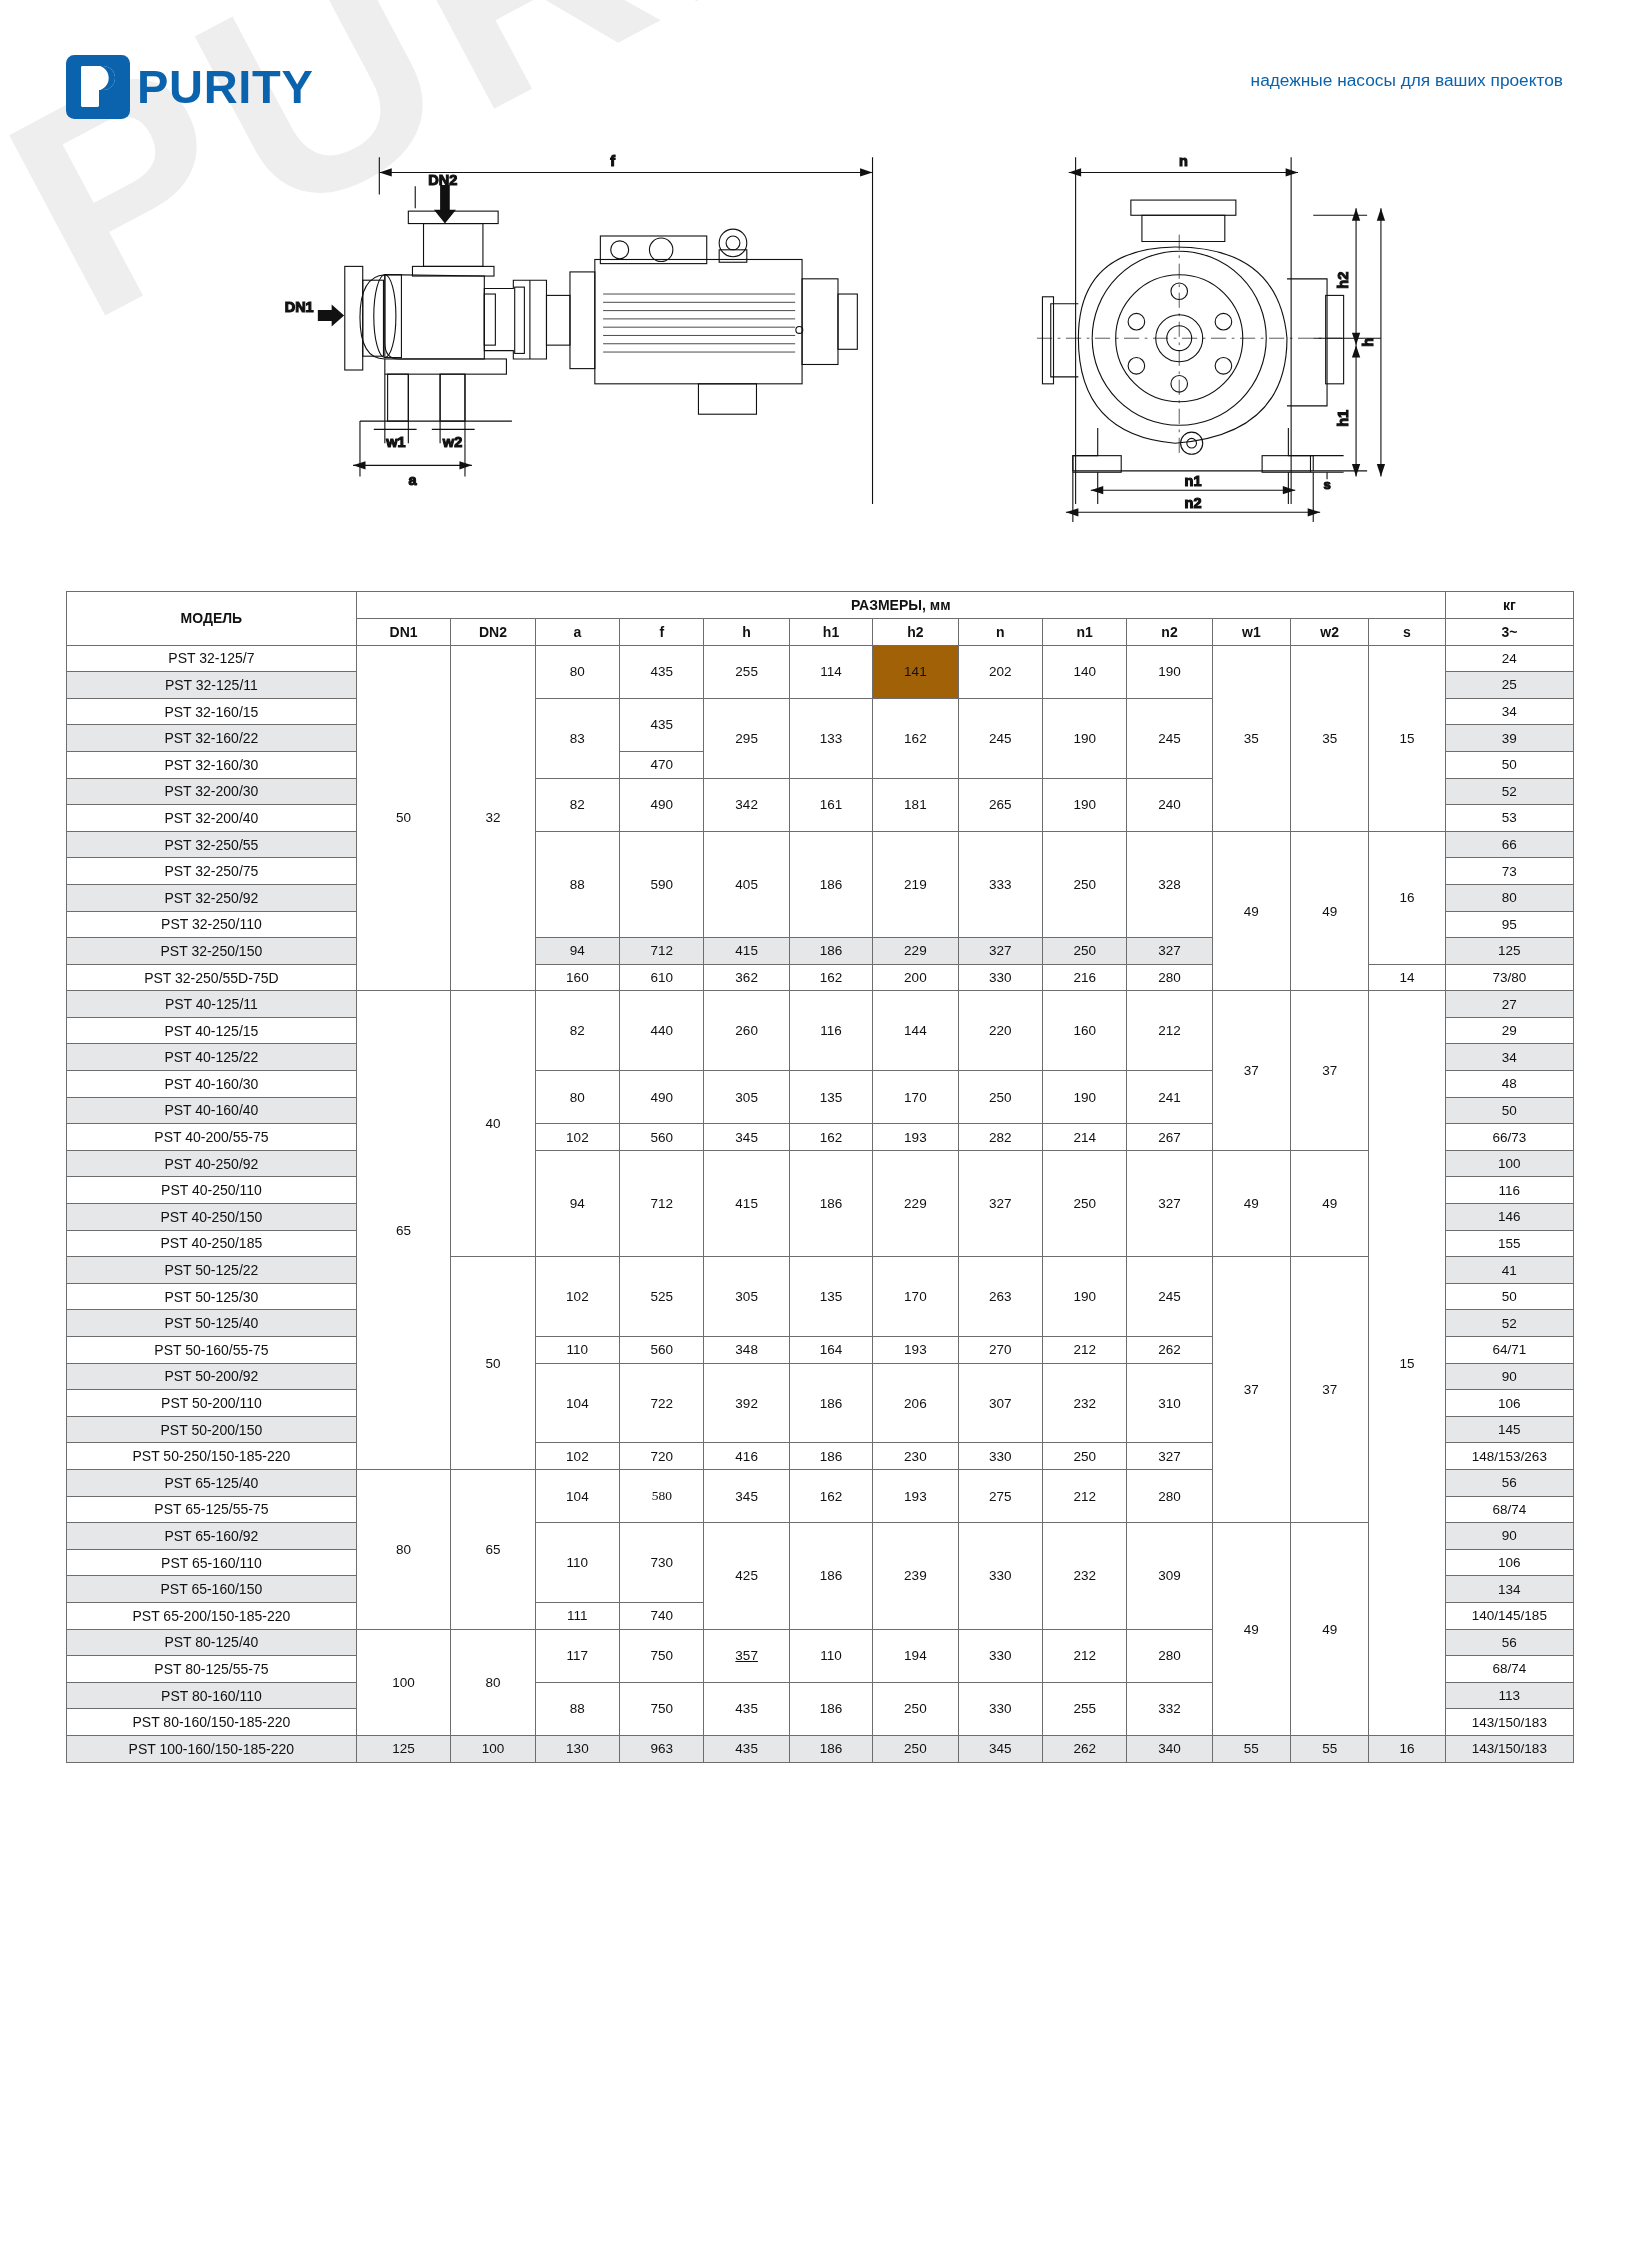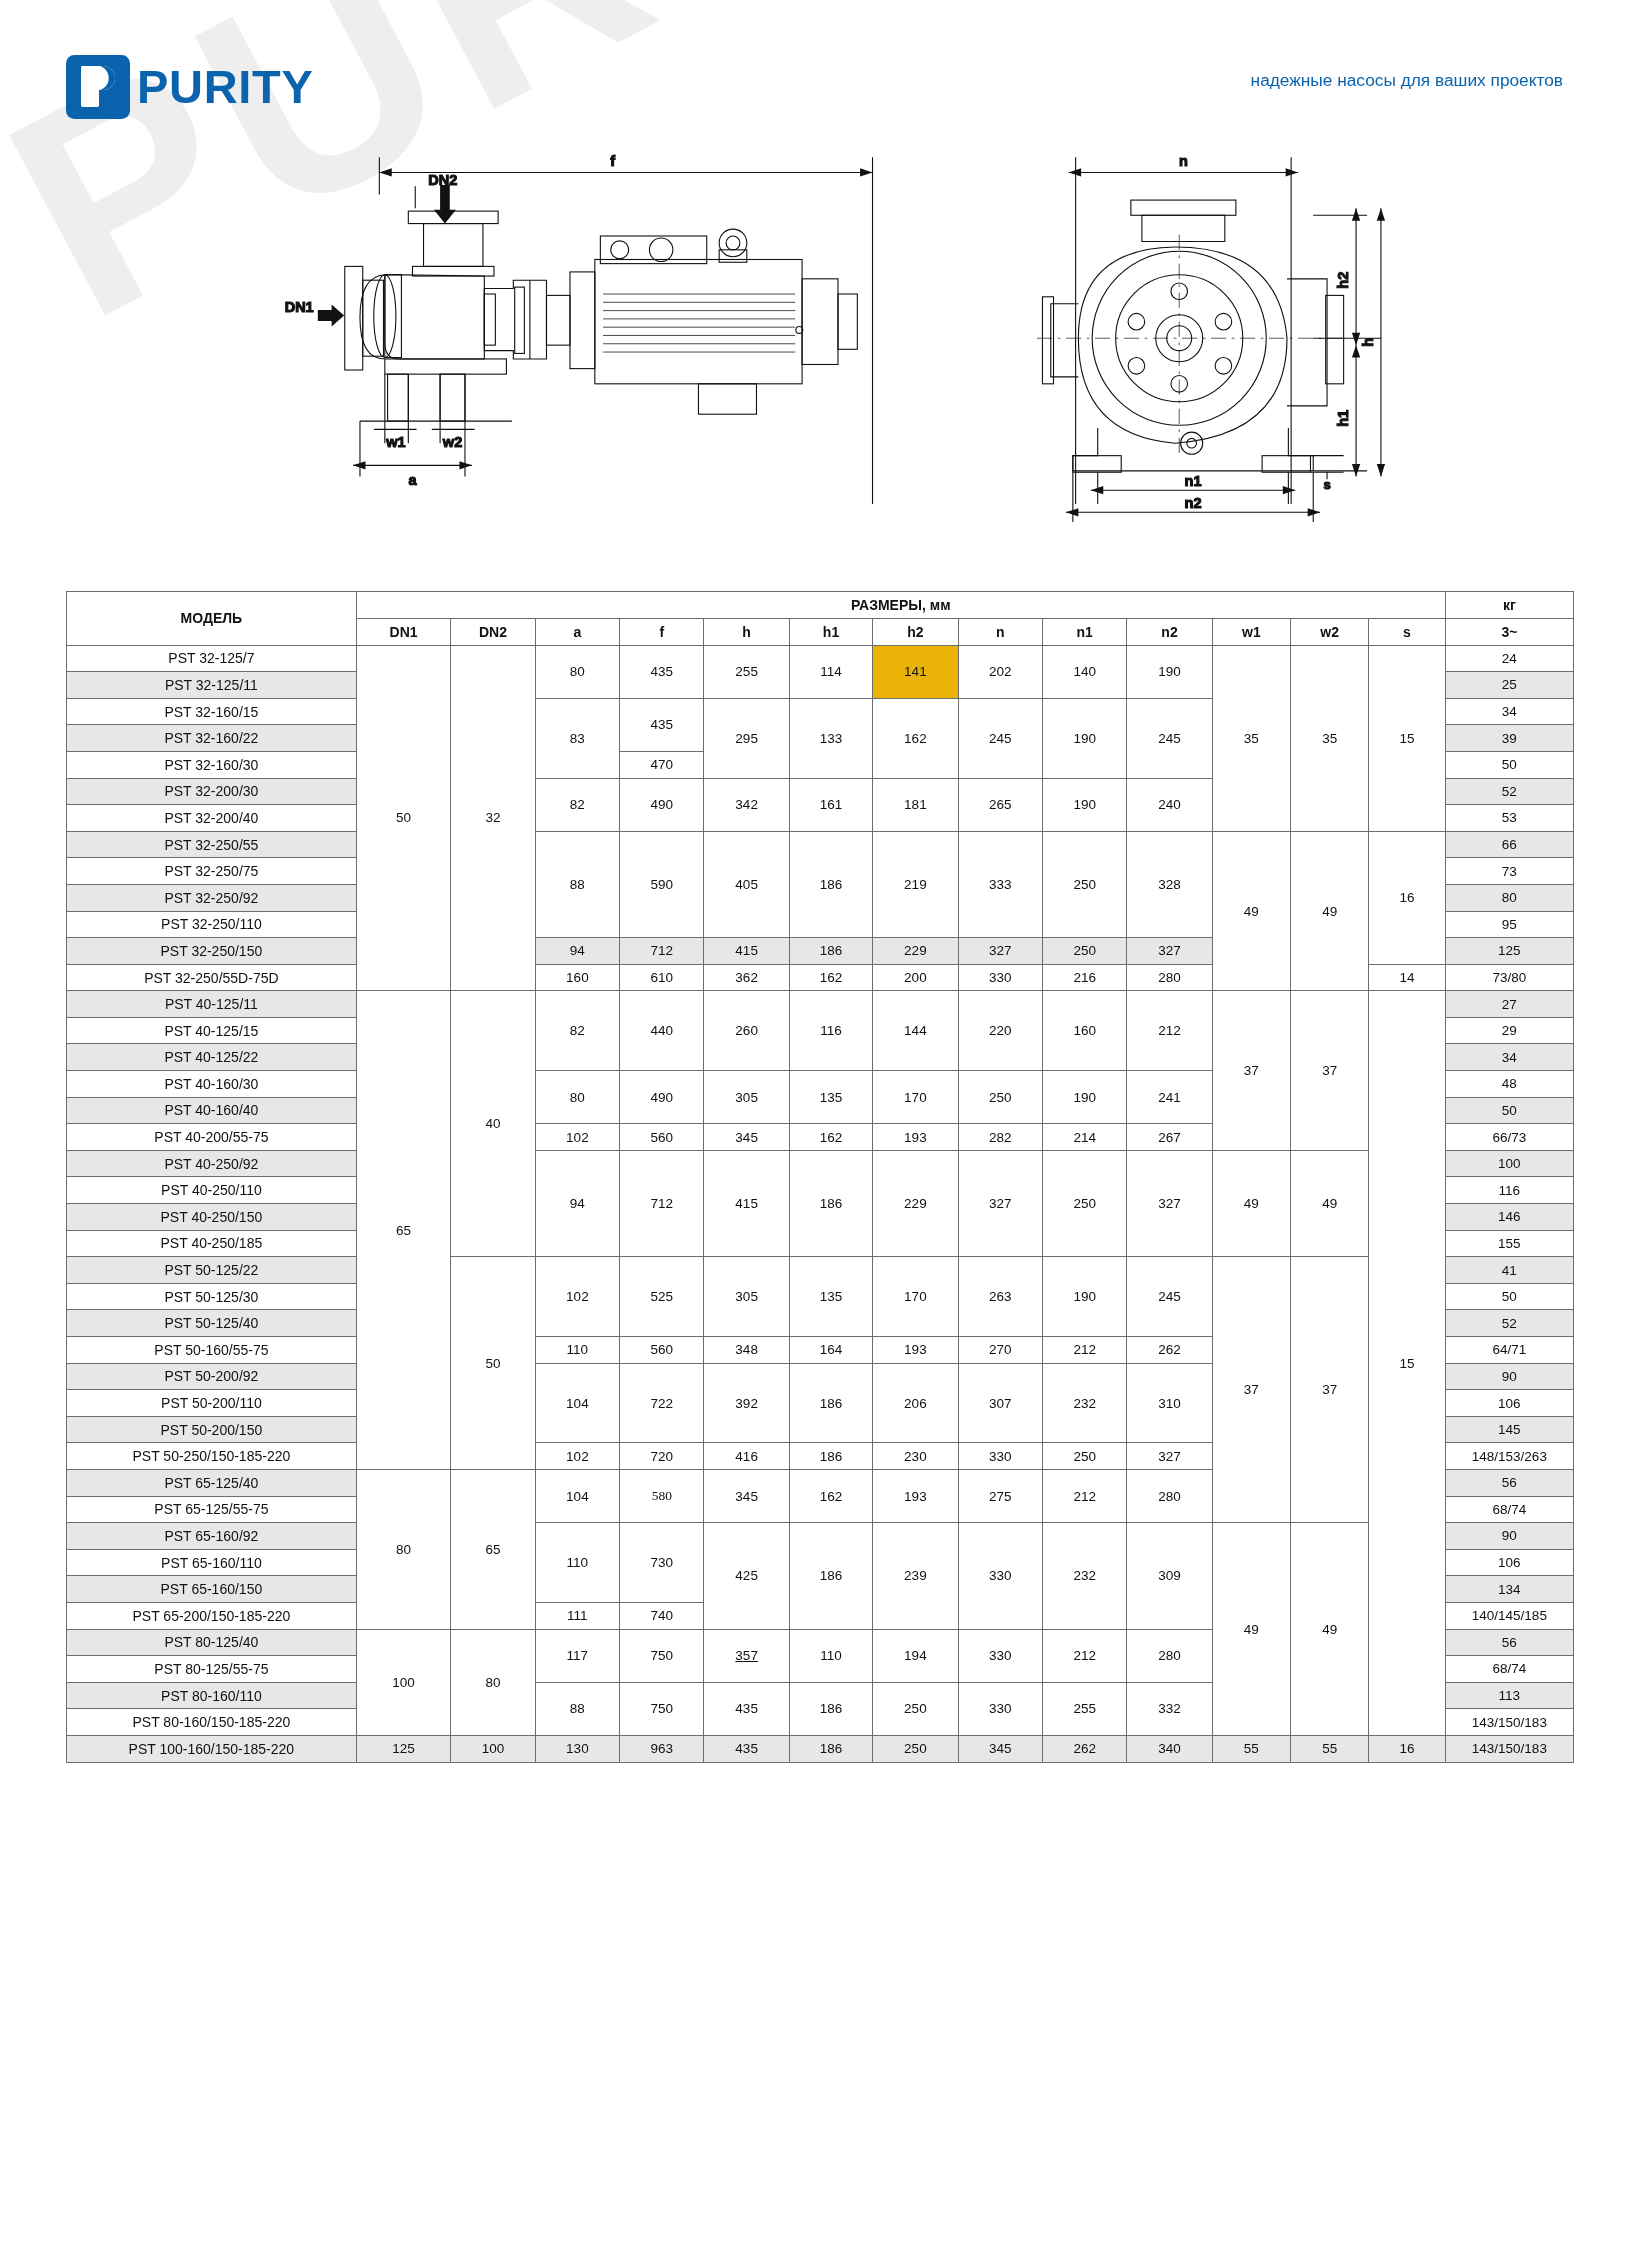--- a/index.html
+++ b/index.html
@@ -358,21 +358,21 @@
       </thead>
       <tbody id="table-body">
           <tr>
             <td class="model">PST 32-125/7</td>
             <td rowspan="13" style="background: rgb(255, 255, 255);">50</td>
             <td rowspan="13" style="background: rgb(255, 255, 255);">32</td>
             <td rowspan="2" style="background: rgb(255, 255, 255);">80</td>
             <td rowspan="2" style="background: rgb(255, 255, 255);">435</td>
             <td rowspan="2" style="background: rgb(255, 255, 255);">255</td>
             <td rowspan="2" style="background: rgb(255, 255, 255);">114</td>
-            <td rowspan="2" style="background: #eab308;">141</td>
+            <td rowspan="2" style="background: #a16207;">141</td>
             <td rowspan="2" style="background: rgb(255, 255, 255);">202</td>
             <td rowspan="2" style="background: rgb(255, 255, 255);">140</td>
             <td rowspan="2" style="background: rgb(255, 255, 255);">190</td>
             <td rowspan="7" style="background: rgb(255, 255, 255);">35</td>
             <td rowspan="7" style="background: rgb(255, 255, 255);">35</td>
             <td rowspan="7" style="background: rgb(255, 255, 255);">15</td>
             <td class="kg">24</td>
           </tr>
           <tr class="alt">
             <td class="model">PST 32-125/11</td>

